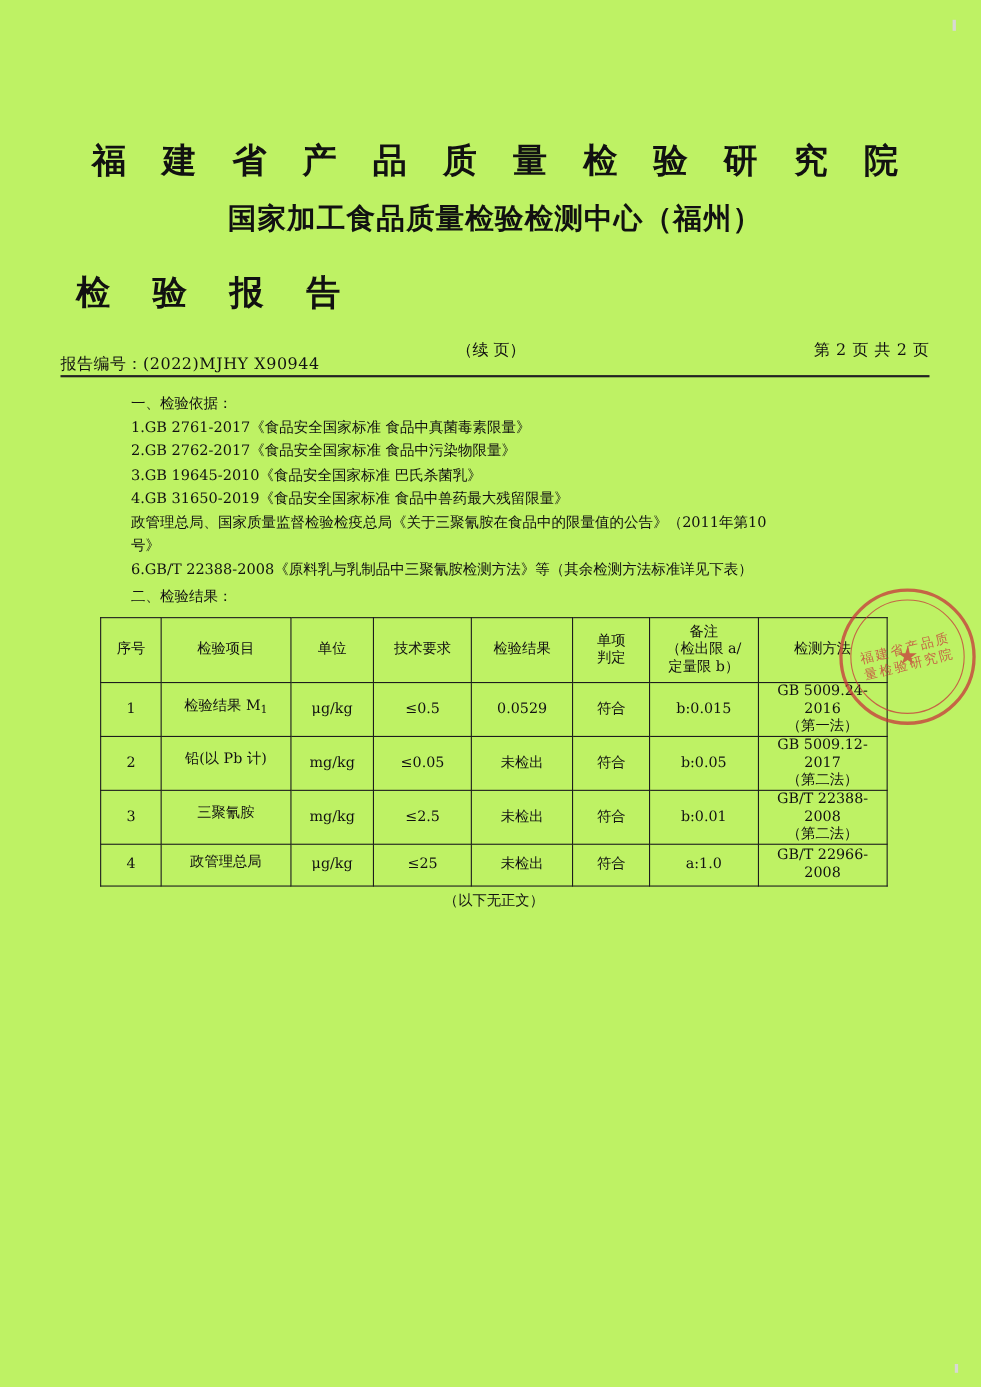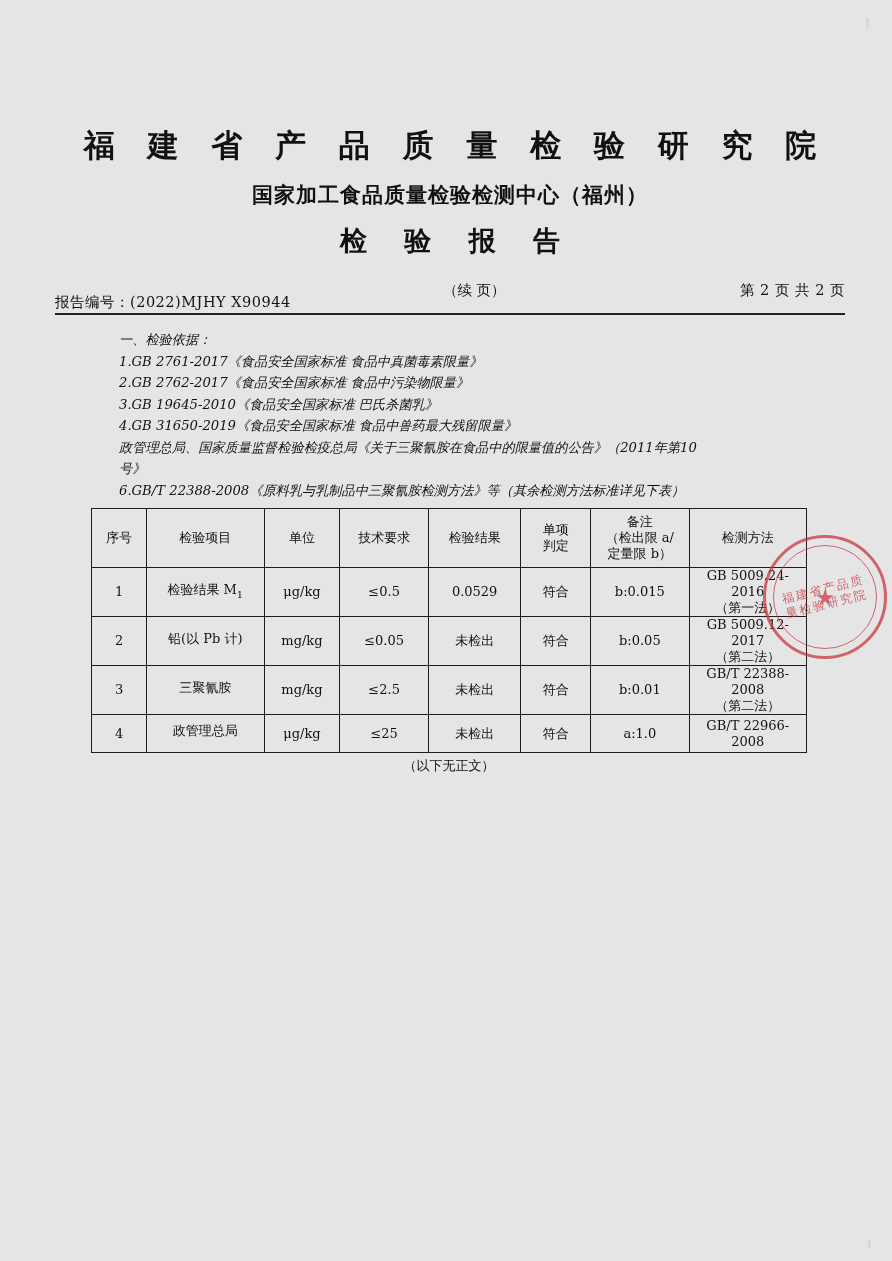--- a/index.html
+++ b/index.html
@@ -11,21 +11,21 @@
     width: 892px;
     height: 1261px;
     position: relative;
     font-family: "DejaVu Sans", "Liberation Sans", sans-serif;
     color: #1a1a1a;
     overflow: hidden;
   }
   .page {
     position: absolute;
     inset: 0;
-    background: #e5e5e5;
+    background: #bef264;
   }
   
   .edge-mark {
     position: absolute;
     background: #d8d8d4;
   }
 
   .doc {
     position: absolute;
     left: 55px;
@@ -39,64 +39,63 @@
     font-size: 31px;
     font-weight: bold;
     letter-spacing: 11px;
     margin-top: 125px;
     color: #111;
     text-indent: 11px;
   }
   .title-sub {
     text-align: center;
     font-family: "DejaVu Serif", "Liberation Serif", serif;
-    font-size: 21px;
+    font-size: 26px;
     font-weight: bold;
     margin-top: 14px;
     color: #111;
     letter-spacing: 1px;
   }
   .title-report {
-    text-align: center;
-    font-family: "DejaVu Serif", "Liberation Serif", serif;
-    font-size: 27px;
+    text-align: left;
+    font-family: "DejaVu Serif", "Liberation Serif", serif;
+    font-size: 31px;
     font-weight: bold;
     letter-spacing: 14px;
-    margin-top: 14px;
+    margin-top: 29px;
     color: #111;
     text-indent: 14px;
   }
 
   .meta-row {
     position: relative;
     margin-top: 22px;
     height: 26px;
     font-size: 14.5px;
     font-family: "DejaVu Serif", "Liberation Serif", serif;
     color: #111;
   }
   .meta-left { position: absolute; left: 0; top: 12px; letter-spacing: 0.5px; }
-  .meta-center { position: absolute; left: 388px; top: 0; }
+  .meta-center { position: absolute; left: 360px; top: 0; }
   .meta-right { position: absolute; right: 0; top: 0; letter-spacing: 0.5px; text-align: center; }
 
   .rule {
     height: 2px;
     background: #222;
     margin-top: 6px;
     width: 790px;
   }
 
   .body-block {
     margin-top: 14px;
     padding-left: 64px;
     font-family: "DejaVu Serif", "Liberation Serif", serif;
     font-size: 13.2px;
     line-height: 21.5px;
     color: #111;
-    font-style: italic;
   }
   .body-block .line {
     white-space: nowrap;
   }
   .hang {
     padding-left: 0;
   }
   .sec-head {
     margin-top: 2px;
   }
@@ -217,20 +216,21 @@
 
     <div class="body-block">
       <div class="line sec-head">一、检验依据：</div>
       <div class="line">1.GB 2761-2017《食品安全国家标准 食品中真菌毒素限量》</div>
       <div class="line">2.GB 2762-2017《食品安全国家标准 食品中污染物限量》</div>
       <div class="line">3.GB 19645-2010《食品安全国家标准 巴氏杀菌乳》</div>
       <div class="line">4.GB 31650-2019《食品安全国家标准 食品中兽药最大残留限量》</div>
       <div class="line hang">政管理总局、国家质量监督检验检疫总局《关于三聚氰胺在食品中的限量值的公告》（2011年第10</div>
       <div class="line hang">号》</div>
       <div class="line">6.GB/T 22388-2008《原料乳与乳制品中三聚氰胺检测方法》等（其余检测方法标准详见下表）</div>
+      <div class="line sec-head2">二、检验结果：</div>
     </div>
 
     <table class="results">
       <thead>
         <tr>
           <th class="col-1">序号</th>
           <th class="col-2">检验项目</th>
           <th class="col-3">单位</th>
           <th class="col-4">技术要求</th>
           <th class="col-5">检验结果</th>

